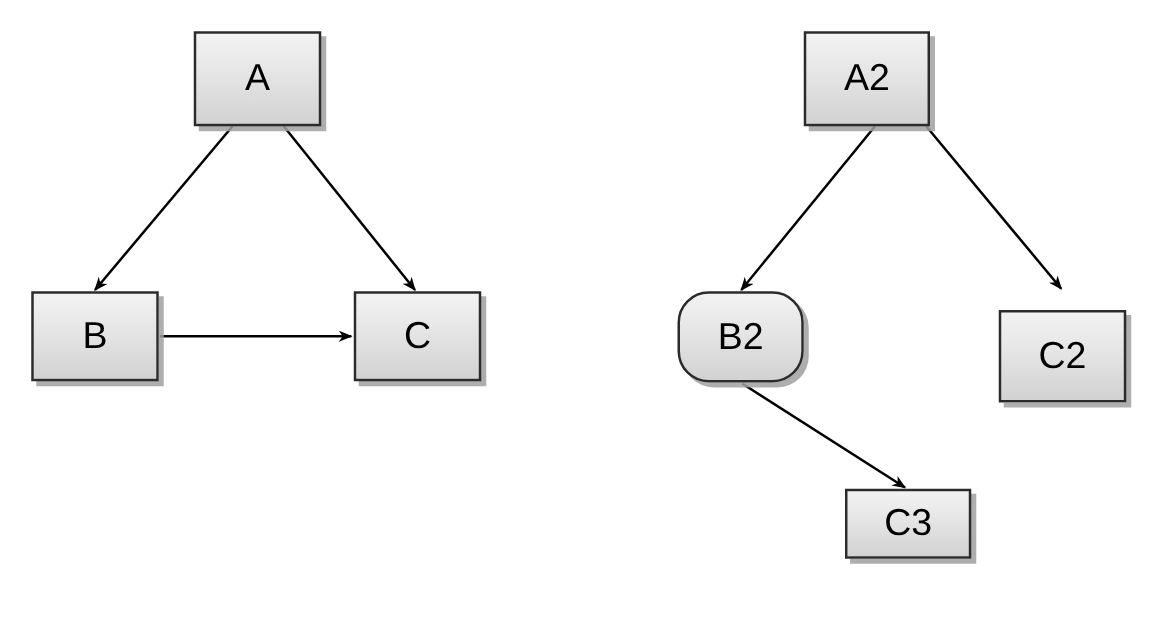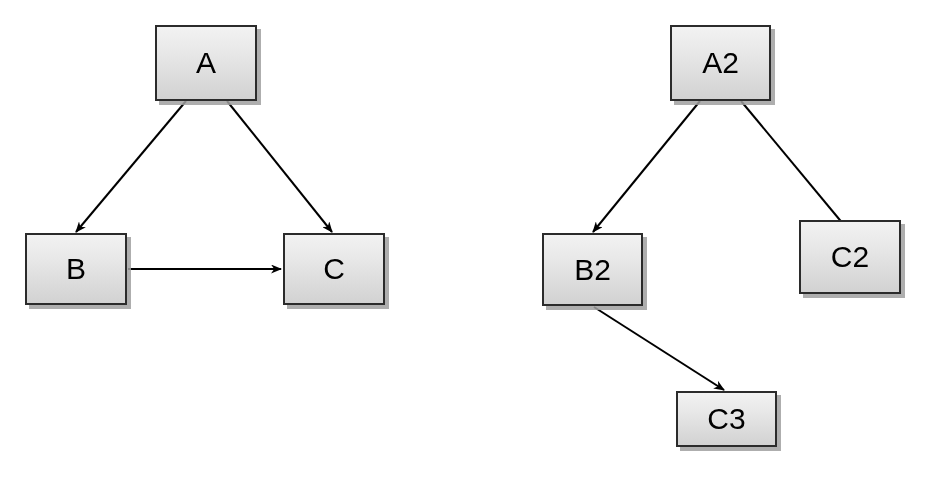--- a/index.html
+++ b/index.html
@@ -72,29 +72,29 @@
   </div>
 
   <div class="node" style="left: 25px; top: 233px; width: 102px; height: 72px;">
     <span class="node-label">B</span>
   </div>
 
   <div class="node" style="left: 283px; top: 233px; width: 102px; height: 72px;">
     <span class="node-label">C</span>
   </div>
 
-  <div class="node" style="left: 670px; top: 25px; width: 101px; height: 76px;">
+  <div class="node" style="left: 643px; top: 25px; width: 101px; height: 76px;">
     <span class="node-label">A2</span>
   </div>
 
-  <div class="node" style="left: 542px; top: 233px; width: 101px; height: 73px;">
+  <div class="node" style="left: 542px; top: 233px; width: 101px; height: 73px; border-radius: 25px;">
     <span class="node-label">B2</span>
   </div>
 
-  <div class="node" style="left: 799px; top: 220px; width: 102px; height: 74px;">
+  <div class="node" style="left: 799px; top: 248px; width: 102px; height: 74px;">
     <span class="node-label">C2</span>
   </div>
 
   <div class="node" style="left: 676px; top: 391px; width: 101px; height: 56px;">
     <span class="node-label">C3</span>
   </div>
 
 </div>
 
 </body></html>

